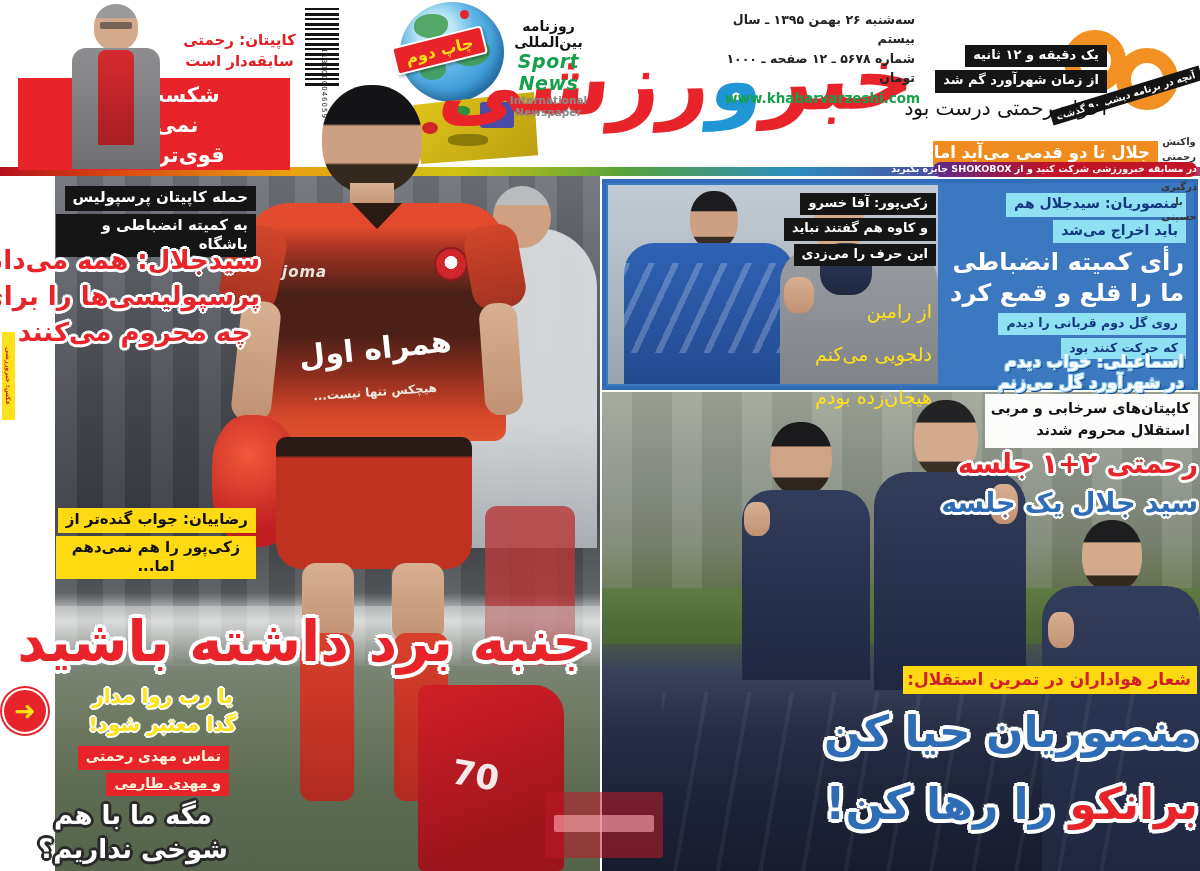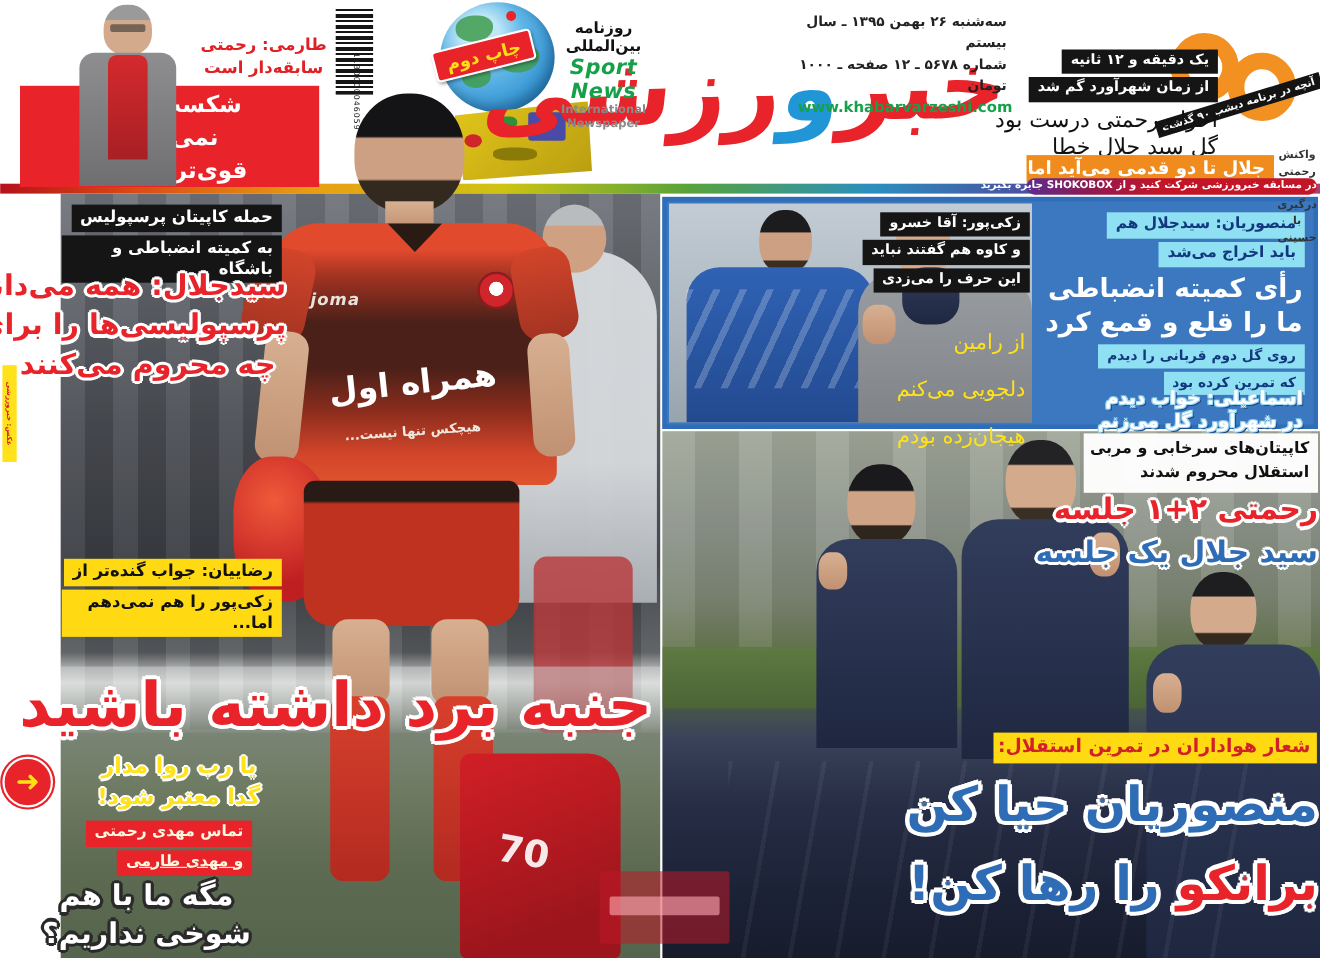--- a/index.html
+++ b/index.html
@@ -77,21 +77,21 @@
 <div class="page">
 
   <div class="abs photo" style="left:66px;top:4px;width:100px;height:165px;z-index:3;">
     <div class="abs" style="left:28px;top:0;width:44px;height:46px;border-radius:48% 48% 42% 42%;background:linear-gradient(180deg,#9a9a9a 0 30%,#d3ab8c 32% 100%);"></div>
     <div class="abs" style="left:34px;top:18px;width:32px;height:7px;background:rgba(40,40,40,.55);border-radius:2px;"></div>
     <div class="abs" style="left:6px;top:44px;width:88px;height:121px;background:linear-gradient(180deg,#8e8e90,#6f6f72);border-radius:14px 14px 0 0;"></div>
     <div class="abs" style="left:32px;top:46px;width:36px;height:95px;background:linear-gradient(180deg,#d42a2e,#a81f24);border-radius:8px 8px 0 0;"></div>
   </div>
 
   <div class="abs branko-kicker rtl" style="left:172px;top:30px;width:135px;z-index:2;">
-    <div>طارمی: رحمتی</div>
+    <div>کاپیتان: رحمتی</div>
     <div>سابقه‌دار است</div>
   </div>
 
   <div class="abs branko-box rtl" style="left:18px;top:78px;width:272px;height:92px;z-index:2;">
     <div>شکست ما را</div>
     <div>نمی‌کشد</div>
     <div>قوی‌تر می‌کند</div>
   </div>
 
   <div class="abs" style="left:295px;top:8px;width:44px;height:86px;z-index:2;">
@@ -132,21 +132,20 @@
 
   <div class="abs ring" style="left:1064px;top:30px;width:62px;height:62px;z-index:1;"></div>
   <div class="abs ring" style="left:1116px;top:48px;width:62px;height:62px;z-index:1;"></div>
   <div class="abs ribbon" style="left:1048px;top:88px;width:156px;z-index:2;">آنچه در برنامه دیشب ۹۰ گذشت</div>
 
   <div class="abs chipcol" style="left:905px;top:45px;width:202px;z-index:3;">
     <span class="chip chip-black" style="font-size:13px;">یک دقیقه و ۱۲ ثانیه</span>
     <span class="chip chip-black" style="font-size:13px;">از زمان شهرآورد گم شد</span>
   </div>
   <div class="abs navad-h rtl nw" style="left:912px;top:96px;width:195px;z-index:3;">اخراج رحمتی درست بود</div>
-  <div class="abs navad-h rtl nw" style="left:912px;top:121px;width:195px;z-index:3;">گل سید جلال خطا</div>
   <div class="abs orange-bar rtl nw" style="left:933px;top:141px;width:225px;z-index:3;">جلال تا دو قدمی می‌آید اما نمی‌زند</div>
   <div class="abs side-note rtl" style="left:1158px;top:134px;width:42px;z-index:3;">
     <div>واکنش رحمتی به</div>
     <div>درگیری با حسینی</div>
   </div>
 
   <div class="abs rainbow" style="left:0;top:167px;width:1200px;height:9px;z-index:1;"></div>
 
   <div class="abs contest-bar rtl nw" style="left:933px;top:162px;width:264px;height:15px;z-index:4;">در مسابقه خبرورزشی شرکت کنید و از SHOKOBOX جایزه بگیرید</div>
 
@@ -200,21 +199,21 @@
   <div class="abs chipcol" style="left:56px;top:186px;width:200px;z-index:4;">
     <span class="chip chip-black" style="font-size:15px;">حمله کاپیتان پرسپولیس</span>
     <span class="chip chip-black" style="font-size:15px;">به کمیته انضباطی و باشگاه</span>
   </div>
   <div class="abs rtl h-red ow" style="left:8px;top:242px;width:252px;font-size:26px;line-height:36px;text-align:center;z-index:4;">
     <div class="nw">سیدجلال: همه می‌دانند</div>
     <div class="nw">پرسپولیسی‌ها را برای</div>
     <div class="nw">چه محروم می‌کنند</div>
   </div>
 
-  <div class="abs chipcol" style="left:56px;top:508px;width:200px;z-index:4;">
+  <div class="abs chipcol" style="left:56px;top:508px;width:200px;z-index:4;text-align:center;">
     <span class="chip chip-yellow" style="font-size:15px;">رضاییان: جواب گنده‌تر از</span>
     <span class="chip chip-yellow" style="font-size:15px;">زکی‌پور را هم نمی‌دهم اما...</span>
   </div>
 
   <div class="abs rtl h-red giant ow-big nw" style="left:10px;top:614px;width:590px;text-align:center;z-index:4;">جنبه برد داشته باشید</div>
 
   <div class="abs rtl h-yellow ow-thin" style="left:70px;top:682px;width:185px;font-size:20px;line-height:28px;text-align:center;z-index:4;">
     <div class="nw">یا رب روا مدار</div>
     <div class="nw">گدا معتبر شود!</div>
   </div>
@@ -257,21 +256,21 @@
     <div class="abs chipcol" style="right:8px;top:10px;width:240px;">
       <span class="chip chip-cyan" style="font-size:14px;">منصوریان: سیدجلال هم</span>
       <span class="chip chip-cyan" style="font-size:14px;">باید اخراج می‌شد</span>
     </div>
     <div class="abs bb-white-h rtl" style="right:10px;top:64px;width:238px;">
       <div class="nw">رأی کمیته انضباطی</div>
       <div class="nw">ما را قلع و قمع کرد</div>
     </div>
     <div class="abs chipcol" style="right:8px;top:130px;width:240px;">
       <span class="chip chip-cyan" style="font-size:12.5px;">روی گل دوم قربانی را دیدم</span>
-      <span class="chip chip-cyan" style="font-size:12.5px;">که تمرین کرده بود</span>
+      <span class="chip chip-cyan" style="font-size:12.5px;">که حرکت کنند بود</span>
     </div>
     <div class="abs rtl h-white ob" style="right:10px;top:168px;width:238px;font-size:16.5px;line-height:21px;text-align:right;">
       <div class="nw">اسماعیلی: خواب دیدم</div>
       <div class="nw">در شهرآورد گل می‌زنم</div>
     </div>
   </div>
 
   <div class="abs photo" style="left:602px;top:392px;width:598px;height:479px;z-index:1;background:linear-gradient(180deg,#a0a698 0,#8b9288 90px,#7d8674 150px,#66764f 200px,#4f6140 235px,#39425a 280px,#262d45 340px,#1c2236 420px,#171c2d 479px);">
     <div class="abs" style="left:0;top:0;width:100%;height:200px;background:repeating-linear-gradient(90deg,rgba(255,255,255,.07) 0 30px,rgba(0,0,0,.05) 30px 70px);"></div>
     <div class="abs" style="left:0;top:196px;width:100%;height:56px;background:linear-gradient(180deg,#5d7a40,#4c6634);opacity:.9;"></div>

